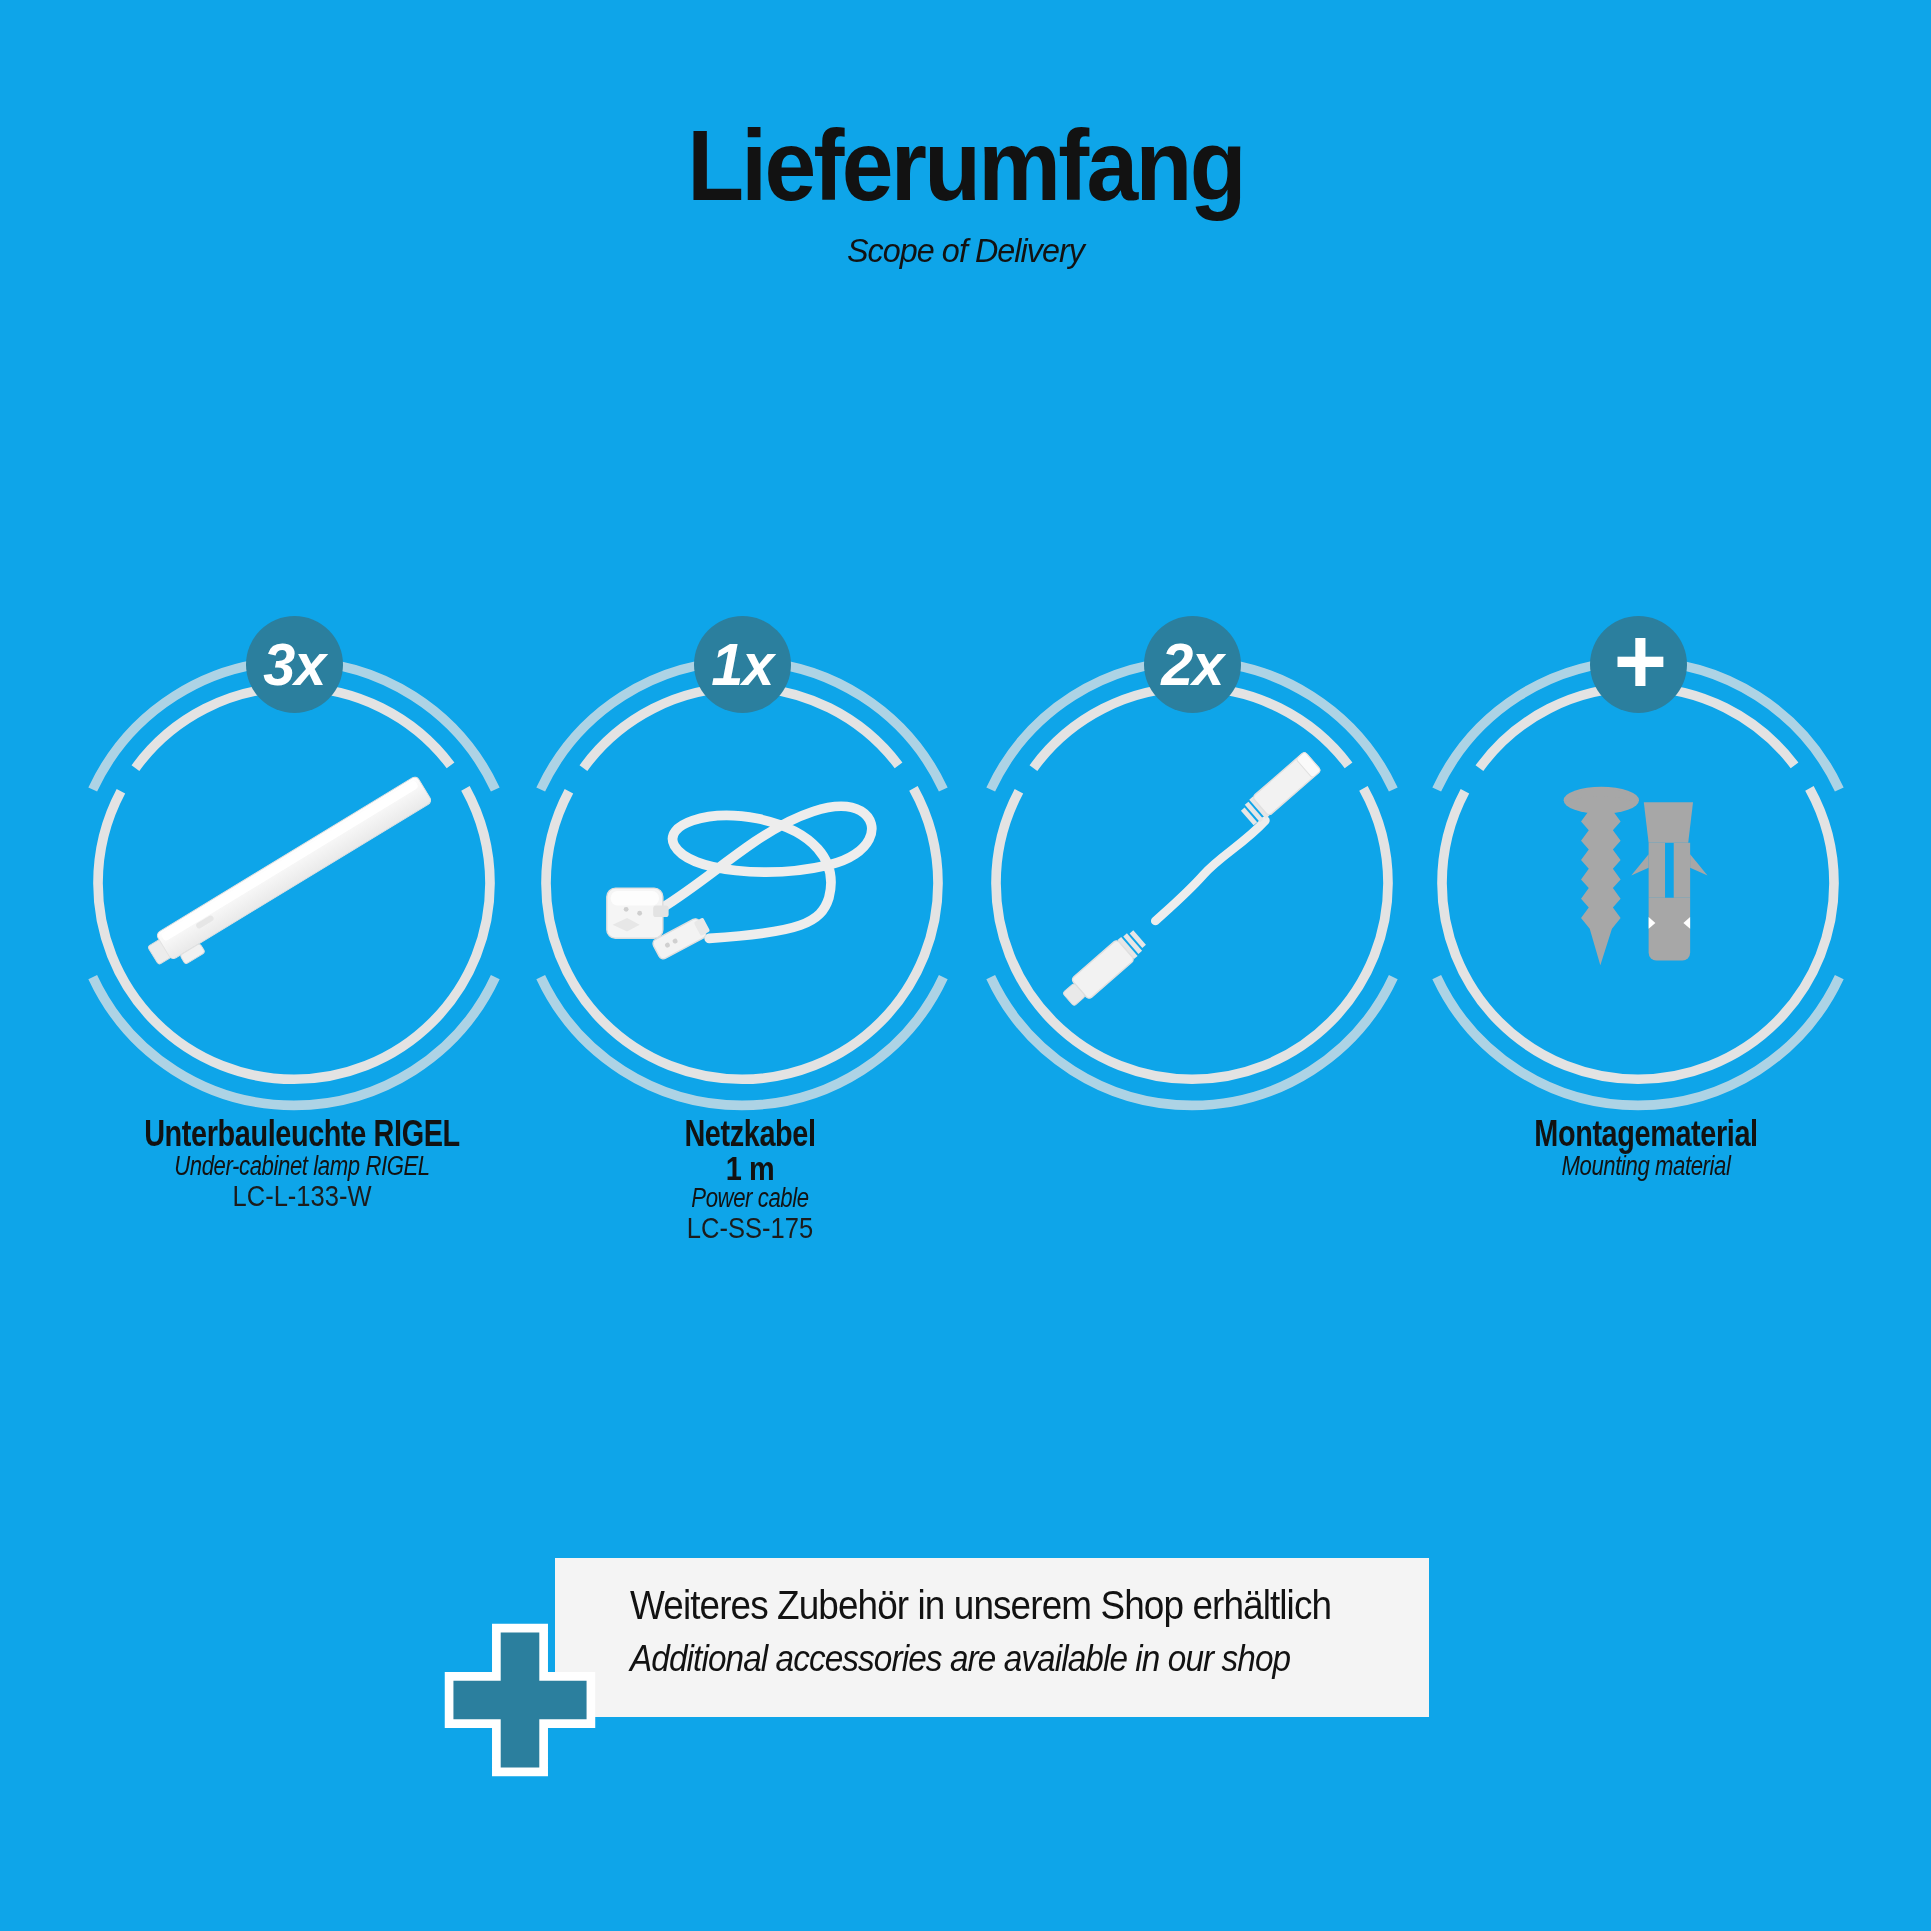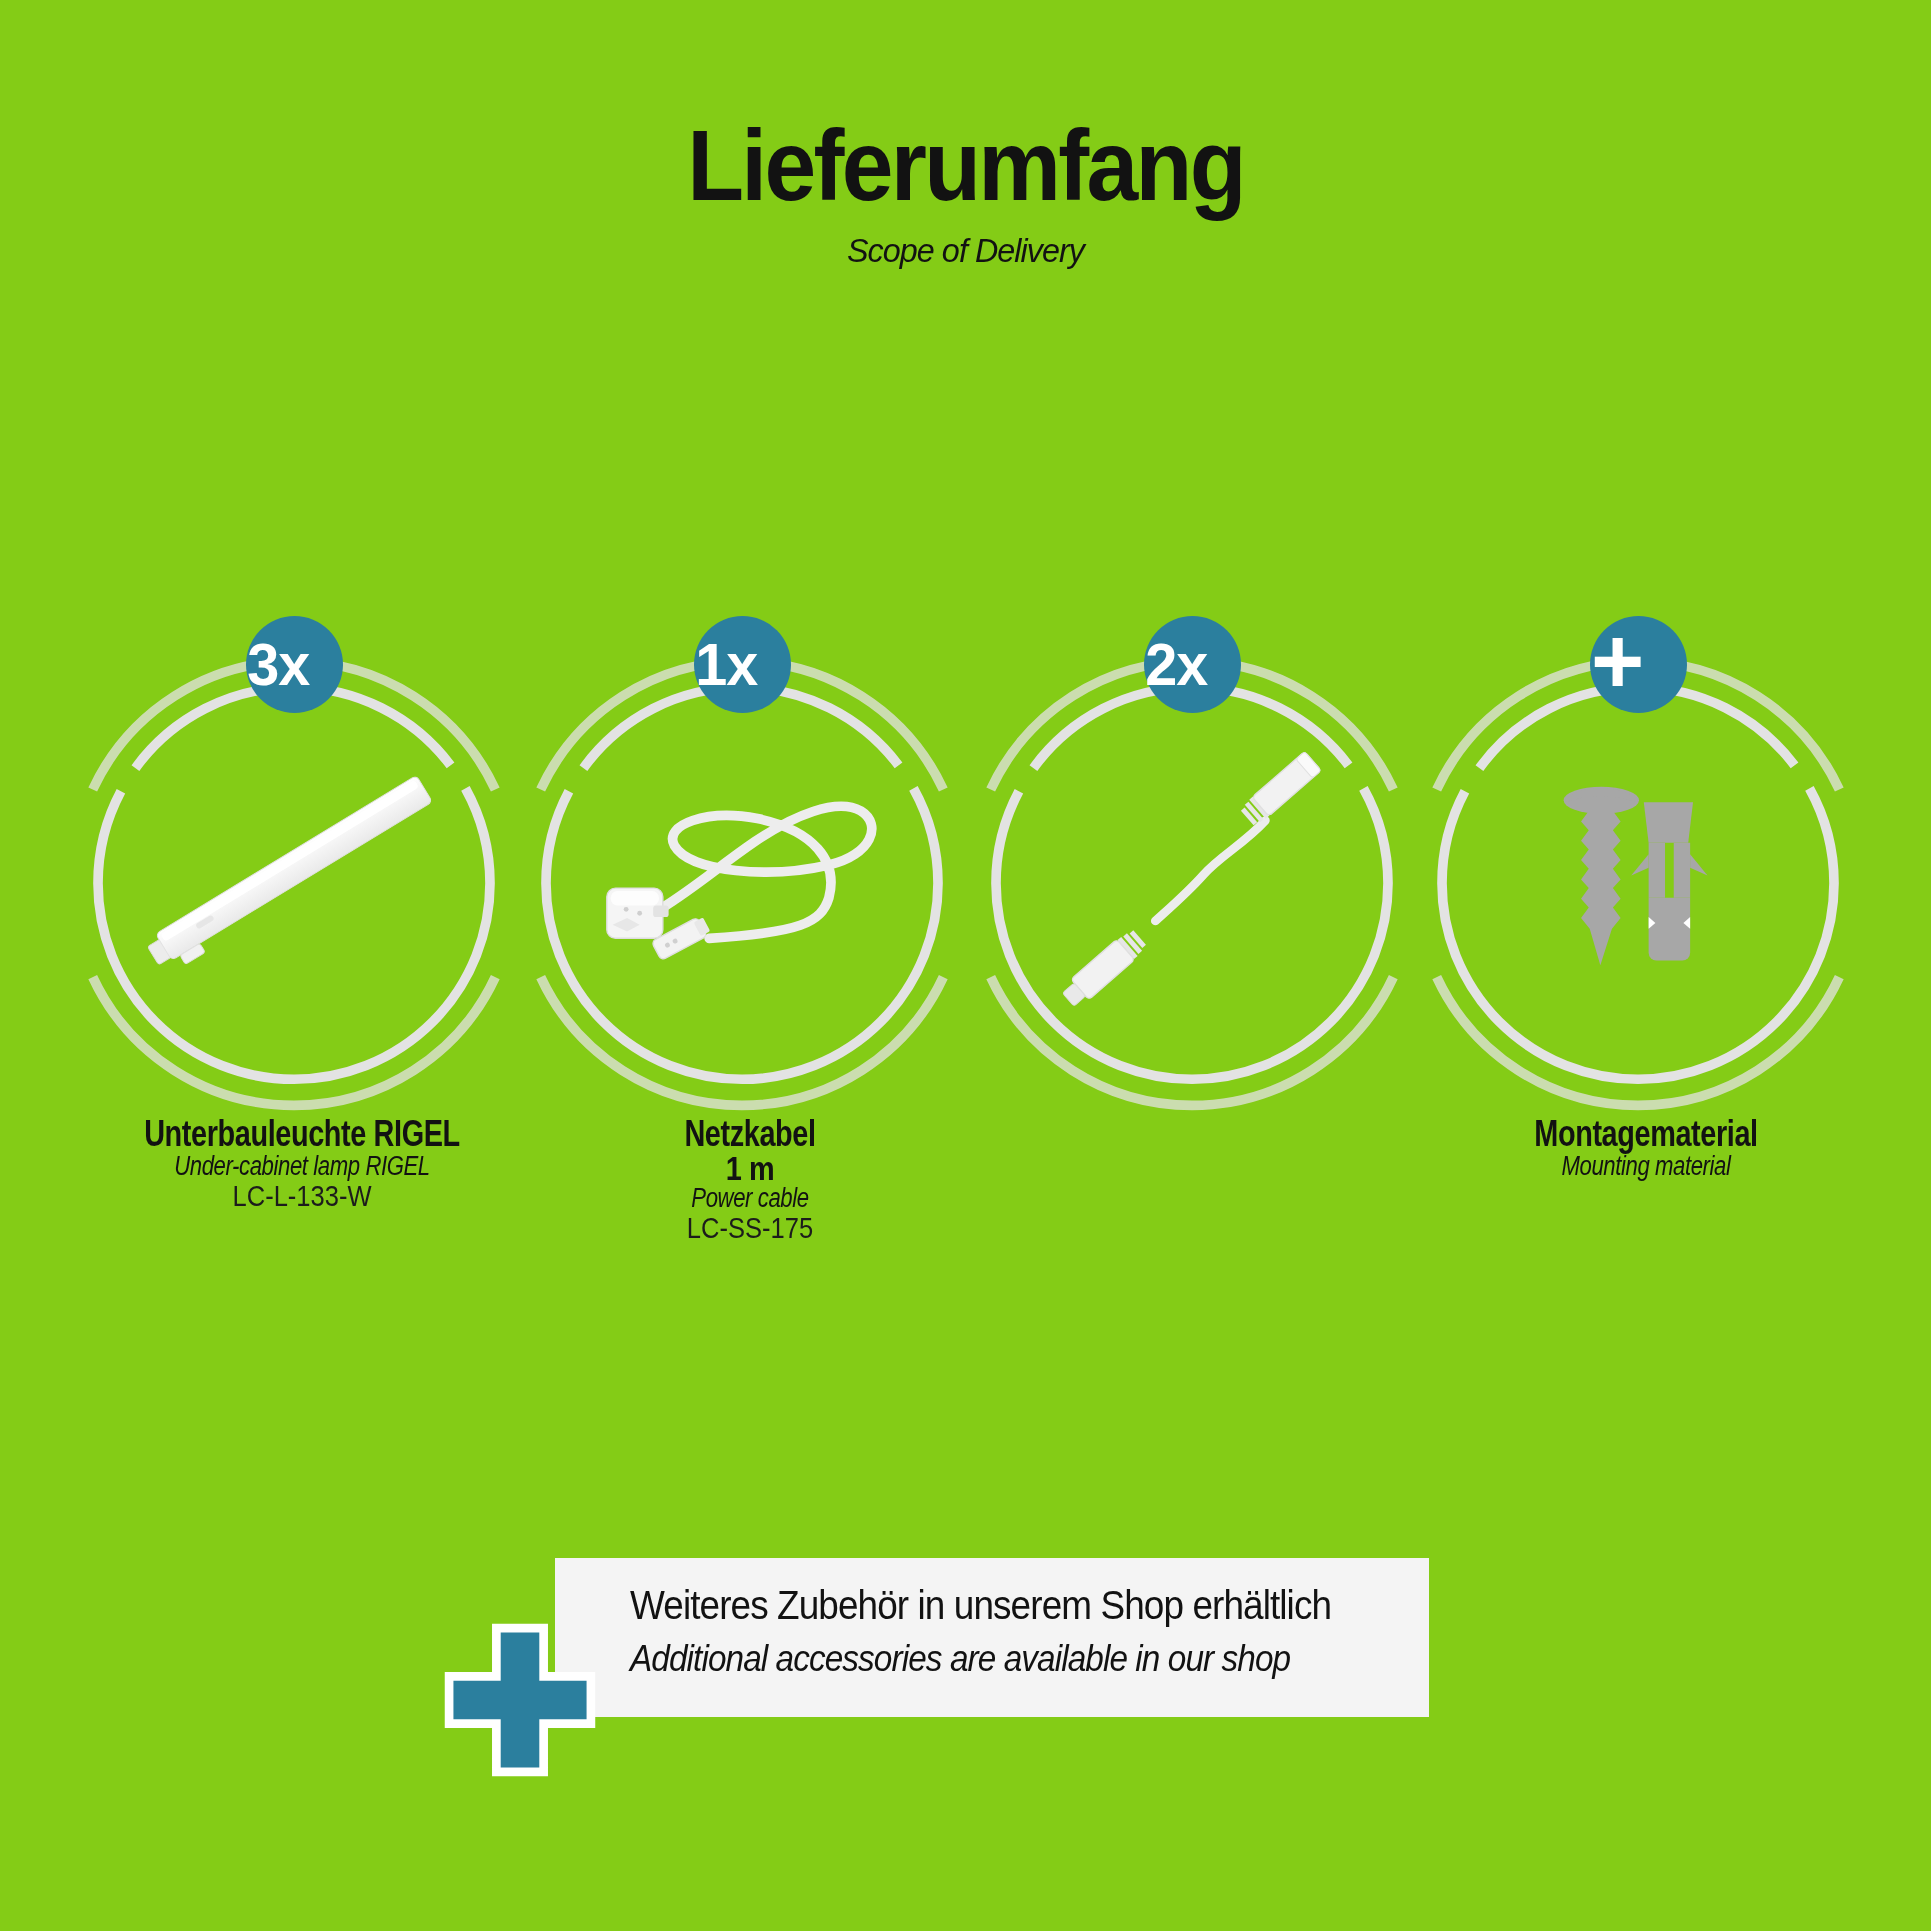--- a/index.html
+++ b/index.html
@@ -4,41 +4,41 @@
 <style>
   :root{
     --accent:#2b7f9e;
     --ring:#e3e3e3;
     --bar-bg:#f4f4f4;
     --hardware-gray:#a7a7a7;
     --ink:#121212;
   }
   html,body{margin:0;padding:0;background:#ffffff;}
   .canvas{
-    position:relative;width:1931px;height:1931px;background:#84cc16;overflow:hidden;
+    position:relative;width:1931px;height:1931px;background:#0ea5e9;overflow:hidden;
     font-family:"Liberation Sans",sans-serif;color:var(--ink);
   }
   
   .page-title{
     position:absolute;top:115px;left:0;width:1931px;text-align:center;
     font-size:100px;line-height:100px;font-weight:bold;letter-spacing:-2.9px;
     transform:scaleX(.93);white-space:nowrap;
   }
   .page-subtitle{
     position:absolute;top:232px;left:0;width:1931px;text-align:center;
     font-size:34px;line-height:36px;font-style:italic;letter-spacing:-1px;
     transform:scaleX(.95);white-space:nowrap;
   }
   
   .card{position:absolute;top:579px;width:448px;height:695px;}
   .card-1{left:70px;}  .card-2{left:518px;}  .card-3{left:968px;}  .card-4{left:1414px;}
   .rings{position:absolute;left:0;top:0;}
   .badge{
     position:absolute;left:176px;top:37px;width:97px;height:97px;border-radius:50%;
-    background:var(--accent);display:flex;align-items:center;
+    background:var(--accent);display:flex;align-items:center;justify-content:center;font-style:italic;
   }
   .badge-label{
     color:#fff;font-weight:bold;font-size:60px;line-height:60px;letter-spacing:-1px;
     transform:scaleX(.96);
   }
   .badge-label-plus{font-size:95px;line-height:95px;margin-top:-7.7px;font-weight:bold;}
   .texts{position:absolute;top:536px;left:8px;width:448px;text-align:center;}
   .t-name{font-size:37px;line-height:37px;font-weight:bold;letter-spacing:-0.5px;
           transform:scaleX(.78);white-space:nowrap;}
   .t-size{font-size:34px;line-height:32px;font-weight:bold;letter-spacing:-0.5px;

